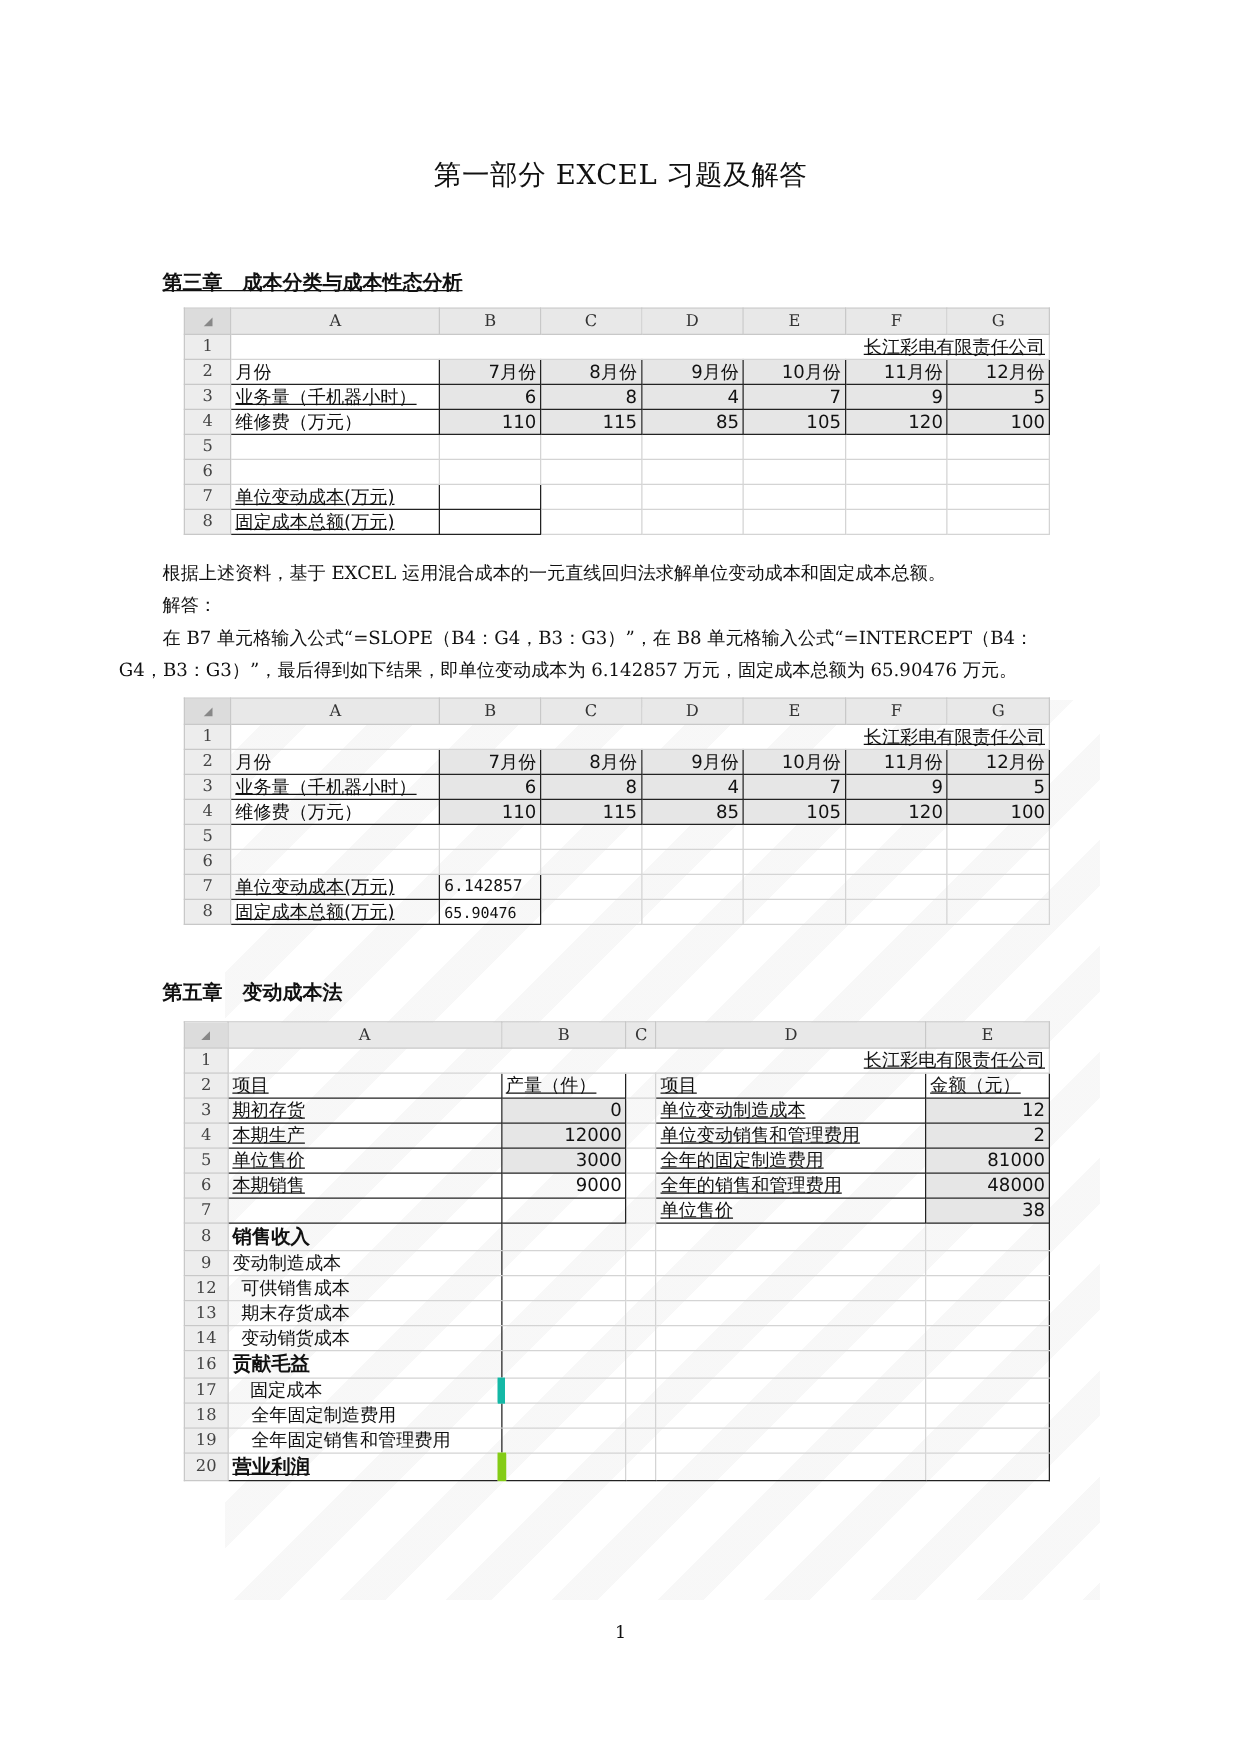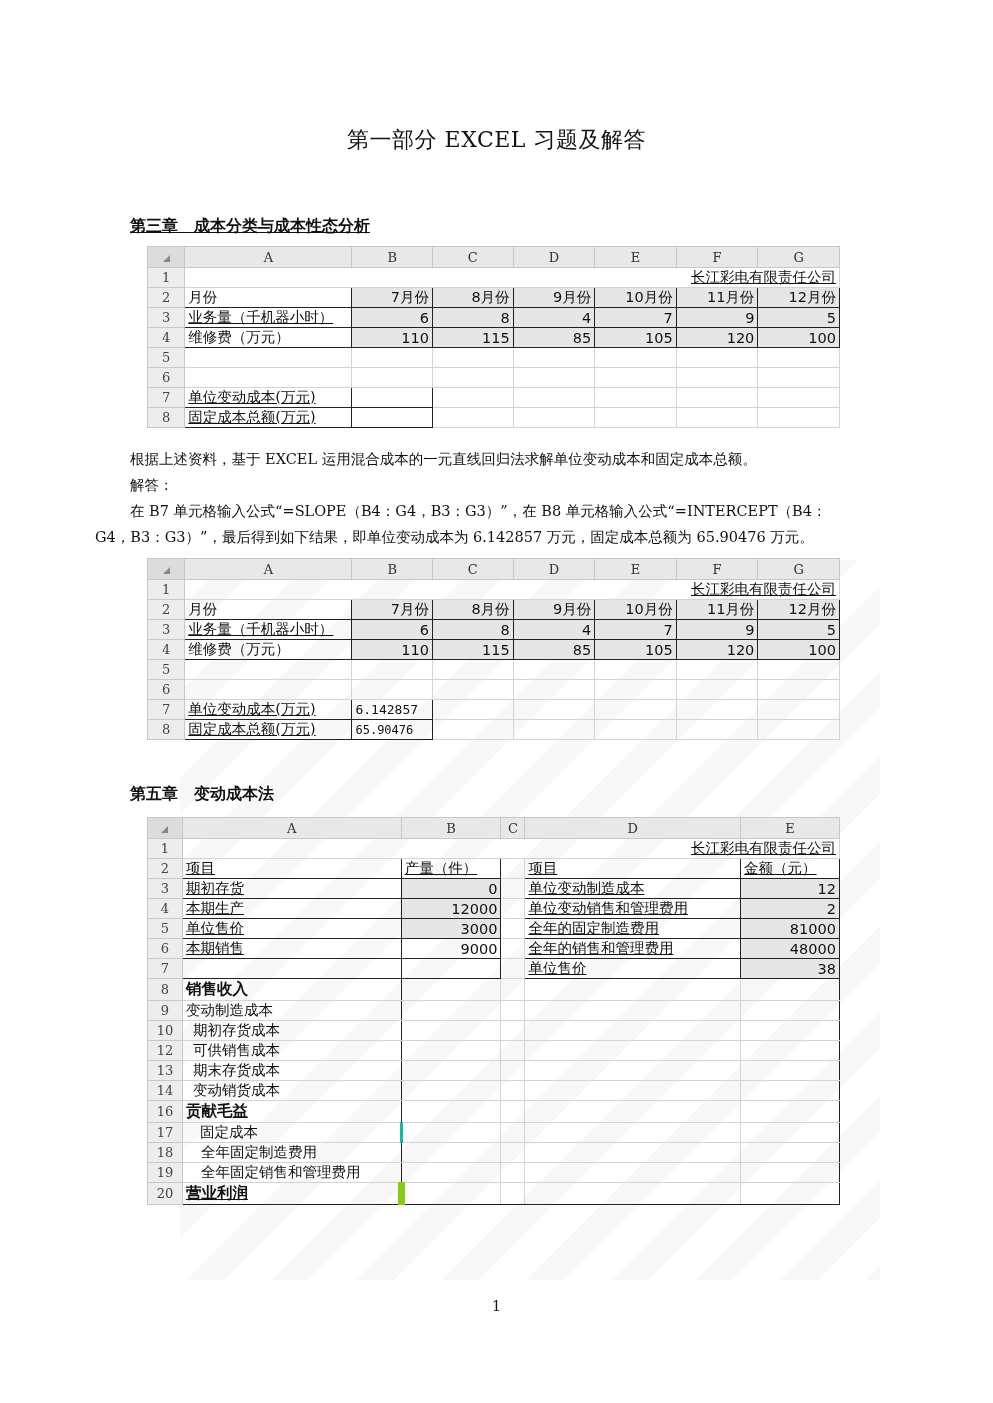--- a/index.html
+++ b/index.html
@@ -325,28 +325,20 @@
       </tr>
       <tr style="height: 20px;">
         <td class="rn">9</td>
         <td style="border-right:1px solid #222;" class="">变动制造成本</td>
         <td style=""></td>
         <td style=""></td>
         <td style=""></td>
         <td style="border-right:1px solid #222;"></td>
       </tr>
       <tr style="height: 20px;">
-        <td class="rn">10</td>
-        <td style="border-right:1px solid #222;" class=" ind1">期初存货成本</td>
-        <td style=""></td>
-        <td style=""></td>
-        <td style=""></td>
-        <td style="border-right:1px solid #222;"></td>
-      </tr>
-      <tr style="height: 20px;">
         <td class="rn">12</td>
         <td style="border-right:1px solid #222;" class=" ind1">可供销售成本</td>
         <td style=""></td>
         <td style=""></td>
         <td style=""></td>
         <td style="border-right:1px solid #222;"></td>
       </tr>
       <tr style="height: 20px;">
         <td class="rn">13</td>
         <td style="border-right:1px solid #222;" class=" ind1">期末存货成本</td>
@@ -366,21 +358,21 @@
       <tr style="height: 20px;">
         <td class="rn">16</td>
         <td style="border-right:1px solid #222;" class=" bold">贡献毛益</td>
         <td style=""></td>
         <td style=""></td>
         <td style=""></td>
         <td style="border-right:1px solid #222;"></td>
       </tr>
       <tr style="height: 20px;">
         <td class="rn">17</td>
-        <td style="border-right:3px solid #14b8a6;padding-left:17px;" class="">固定成本</td>
+        <td style="border-right:6px solid #14b8a6;padding-left:17px;" class="">固定成本</td>
         <td style=""></td>
         <td style=""></td>
         <td style=""></td>
         <td style="border-right:1px solid #222;"></td>
       </tr>
       <tr style="height: 20px;">
         <td class="rn">18</td>
         <td style="border-right:1px solid #222;" class=" ind2">全年固定制造费用</td>
         <td style=""></td>
         <td style=""></td>

